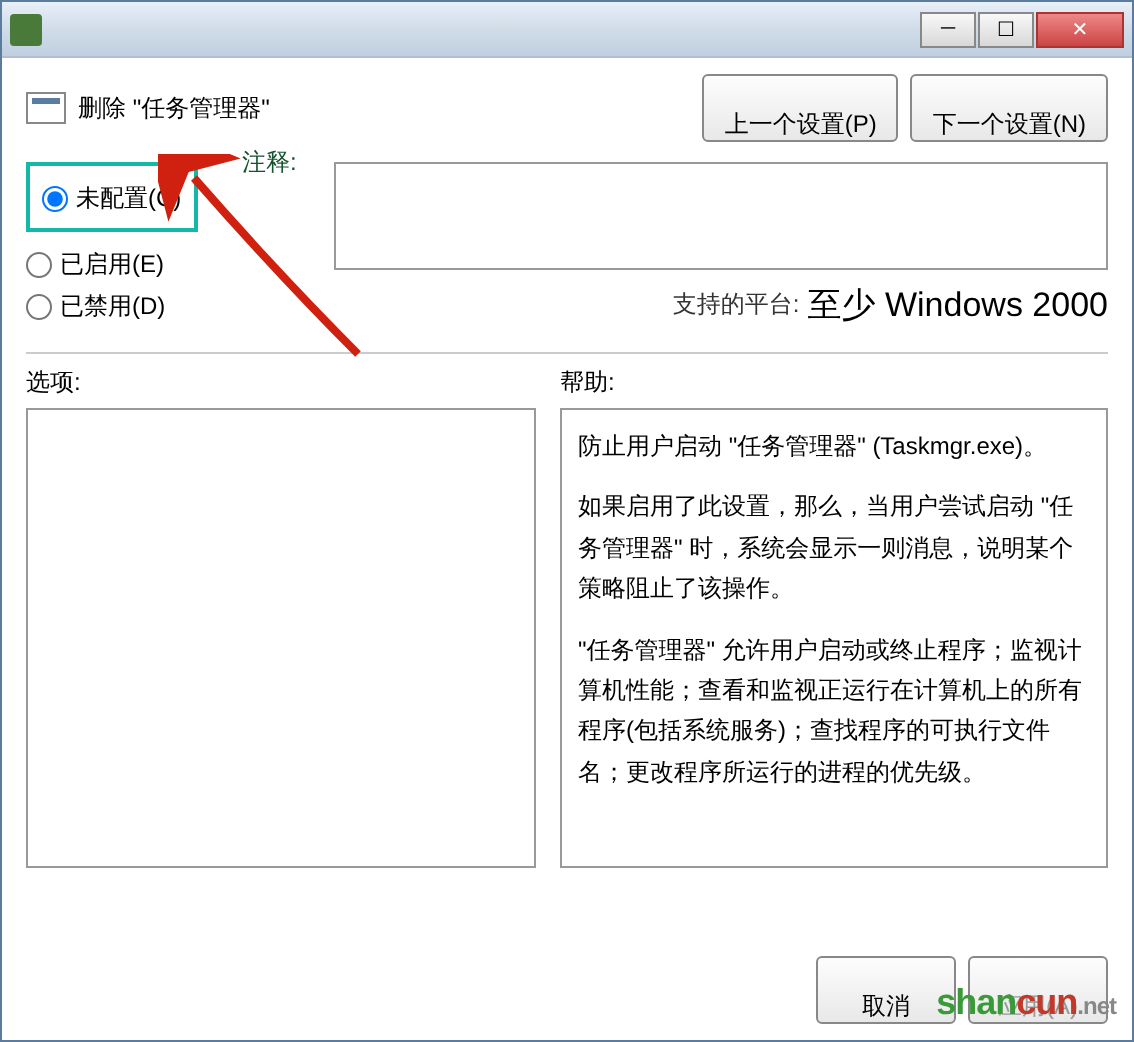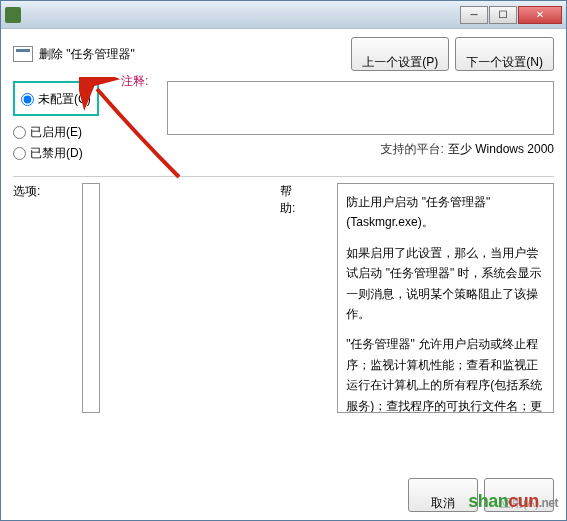--- a/index.html
+++ b/index.html
@@ -17,28 +17,28 @@
 .header-icon::after { content:""; position:absolute; top:2px; left:2px; right:2px; height:3px; background:#5a7ca0; }
 .header-title { flex: 1; font-size: 12px; }
 .nav-btns { display: flex; gap: 6px; }
 .btn { height: 22px; padding: 16px 10px; border: 1px solid #888; background: linear-gradient(#fdfdfd,#e8e8e8); font-size: 12px; cursor: pointer; border-radius: 3px; }
 .body-row { display: flex; gap: 10px; }
 .left-col { width: 120px; }
 .right-col { flex: 1; }
 .radio-group { border: 2px solid #14b8a6; padding: 4px 6px 2px 6px; margin-bottom: 4px; display: inline-block; }
 .radio-line { display: flex; align-items: center; margin: 4px 0; font-size: 12px; }
 .radio-line input { margin-right: 4px; }
-.comment-label { position: absolute; left: 120px; top: 72px; color: #be185d; font-size: 12px; }
+.comment-label { position: absolute; left: 120px; top: 72px; color: #14532d; font-size: 12px; }
 .comment-box { height: 54px; border: 1px solid #999; background: #fff; margin-bottom: 6px; margin-left: 24px; }
 .support-row { display: flex; align-items: center; margin-left: -52px; margin-top: 4px; justify-content: flex-end; }
 .support-label { width: 76px; text-align: right; color: #333; font-size: 12px; }
-.support-val { margin-left: 4px; font-size: 12px; }
+.support-val { margin-left: 4px; font-size: 17px; }
 .hr { border: none; border-top: 1px solid #ccc; margin: 10px 0 6px 0; }
 .section-row { display: flex; gap: 12px; }
-.section-col { display: flex; flex-direction: row; gap: 42px; }
+.section-col { display: flex; flex-direction: column; }
 .section-col.left { width: 255px; }
 .section-col.right { flex: 1; }
 .section-label { font-size: 12px; margin-bottom: 4px; }
 .panel { border: 1px solid #999; background: #fff; height: 230px; padding: 8px; font-size: 12px; line-height: 1.7; overflow: hidden; }
 .panel p { margin-bottom: 10px; }
 .footer { position: absolute; bottom: 8px; right: 12px; display: flex; gap: 6px; align-items: center; }
 .footer .btn { min-width: 70px; }
 .btn.disabled { color: #999; }
 .watermark { position: absolute; right: 8px; bottom: 8px; font-size: 18px; font-weight: bold; color: #3a9a3a; font-family: Arial; letter-spacing: -0.5px; }
 .watermark .cun { color: #c0392b; }

